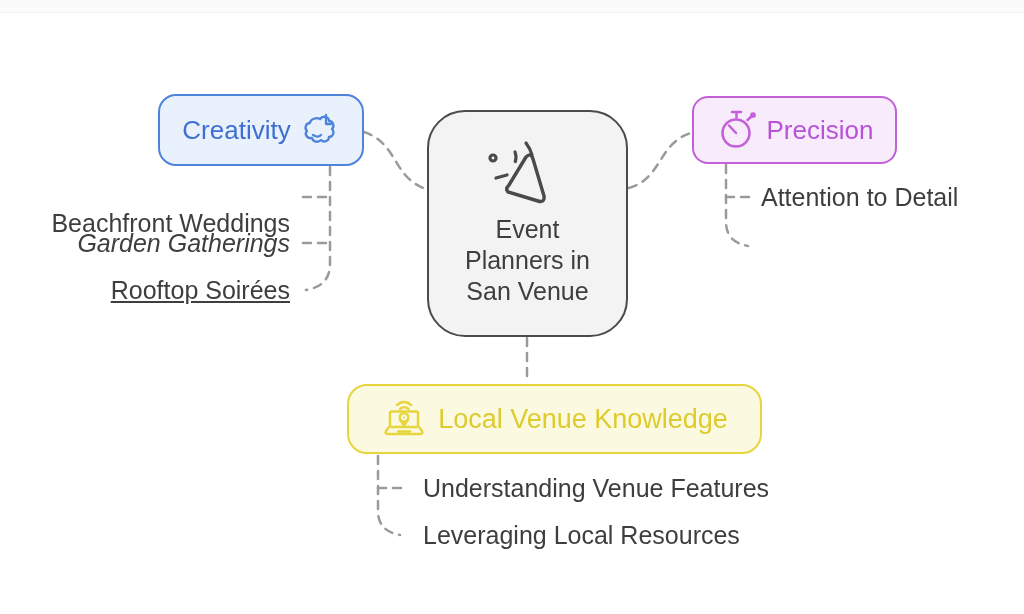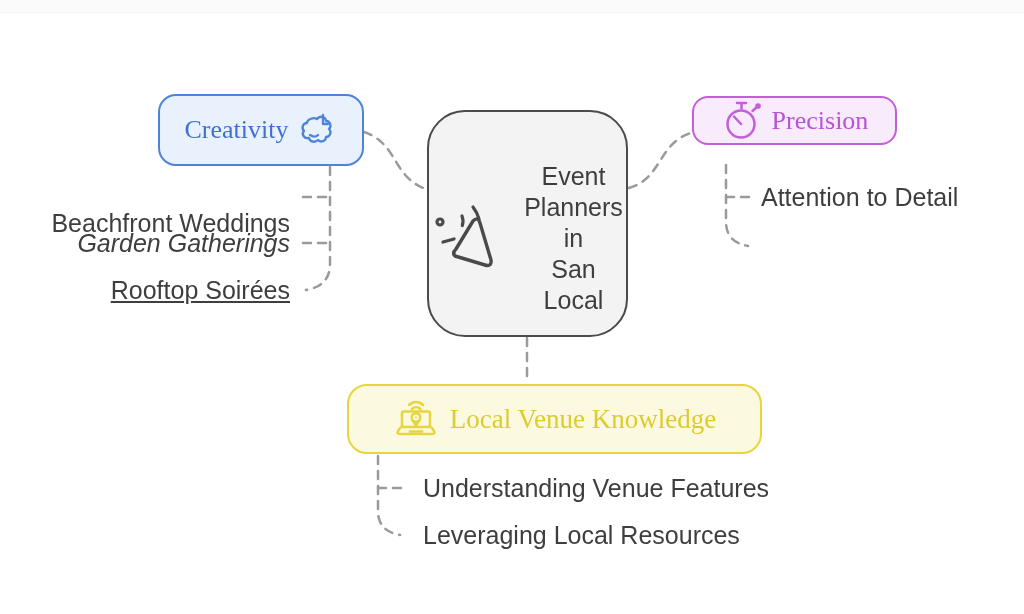--- a/index.html
+++ b/index.html
@@ -6,29 +6,29 @@
   .canvas{
     position:relative;width:1024px;height:614px;background:#fff;overflow:hidden;
     font-family:"Liberation Sans","DejaVu Sans",sans-serif;
   }
   .top-strip{position:absolute;top:0;left:0;width:1024px;height:12px;background:#fbfbfb;border-bottom:1px solid #f3f3f3;}
   svg.connectors{position:absolute;inset:0;z-index:1;}
   svg.connectors path{fill:none;stroke:var(--connector);stroke-width:2.5;stroke-dasharray:8 7;stroke-linecap:round;}
 
   .node,.badge{position:absolute;z-index:2;box-sizing:border-box;display:flex;align-items:center;justify-content:center;}
 
-  .badge{border-radius:18px;gap:9px;font-size:26px;font-family:Liberation Serif, serif;}
+  .badge{border-radius:18px;gap:9px;font-size:26px;}
   .badge-creativity{left:158px;top:94px;width:206px;height:72px;border:2.5px solid var(--creativity-border);background:var(--creativity-bg);color:var(--creativity-text);}
-  .badge-precision{left:692px;top:96px;width:205px;height:49px;border:2.5px solid var(--precision-border);background:var(--precision-bg);color:var(--precision-text);border-radius:16px;}
+  .badge-precision{left:692px;top:96px;width:205px;height:68px;border:2.5px solid var(--precision-border);background:var(--precision-bg);color:var(--precision-text);border-radius:16px;}
   .badge-venue{left:347px;top:384px;width:415px;height:70px;border:2.5px solid var(--venue-border);background:var(--venue-bg);color:var(--venue-text);border-radius:20px;font-size:27px;gap:11px;}
 
   .center-node{
     left:427px;top:110px;width:201px;height:227px;
     border:2.5px solid var(--center-border);background:var(--center-bg);
-    border-radius:38px;flex-direction:row;justify-content:flex-start;padding-top:24px;
+    border-radius:38px;flex-direction:column;justify-content:flex-start;padding-top:24px;
   }
   .center-title{margin-top:6px;text-align:center;font-size:25px;line-height:31px;color:var(--item-text);}
 
   .leaf{position:absolute;z-index:2;font-size:25px;color:var(--item-text);white-space:nowrap;}
   .leaf.r{text-align:right;}
 
   .icon{display:block;flex:0 0 auto;}
 </style>
 </head>
 <body>
@@ -61,21 +61,21 @@
         <circle cx="11" cy="22" r="3"></circle>
         <path d="M14 42 L25 39"></path>
         <path d="M33 16 c1.2 3 1.2 6.5 0.3 9.5"></path>
         <path d="M44 7 c3 4 5 8 6 12"></path>
         <path d="M27 49 Q23 53 26 56 L56 65 Q63 67 62 60 L51 23 Q49 16 44 21 Z" stroke-width="3.4"></path>
       </g>
     </svg>
     <div class="center-title">
       <div>Event</div>
       <div>Planners in</div>
-      <div>San Local</div>
+      <div>San Venue</div>
     </div>
   </div>
 
   <div class="badge badge-creativity">
     <span>Creativity</span>
     <svg class="icon" width="40" height="40" viewBox="0 0 40 40" aria-hidden="true">
       <g fill="none" stroke="var(--creativity-border)" stroke-width="2.3" stroke-linecap="round" stroke-linejoin="round">
         <path d="M20 9 c3 -4 9 -2 9 2 c4 0 6 5 3 8 c3 3 1 8 -3 8 c0 4 -5 6 -8 3 c-3 3 -8 2 -9 -2 c-5 1 -8 -4 -5 -7 c-3 -3 -1 -8 3 -8 c0 -4 7 -6 10 -4 z"></path>
         <path d="M26 5 v9 h5"></path>
         <path d="M13 25 c3 2 6 2 8 0"></path>

